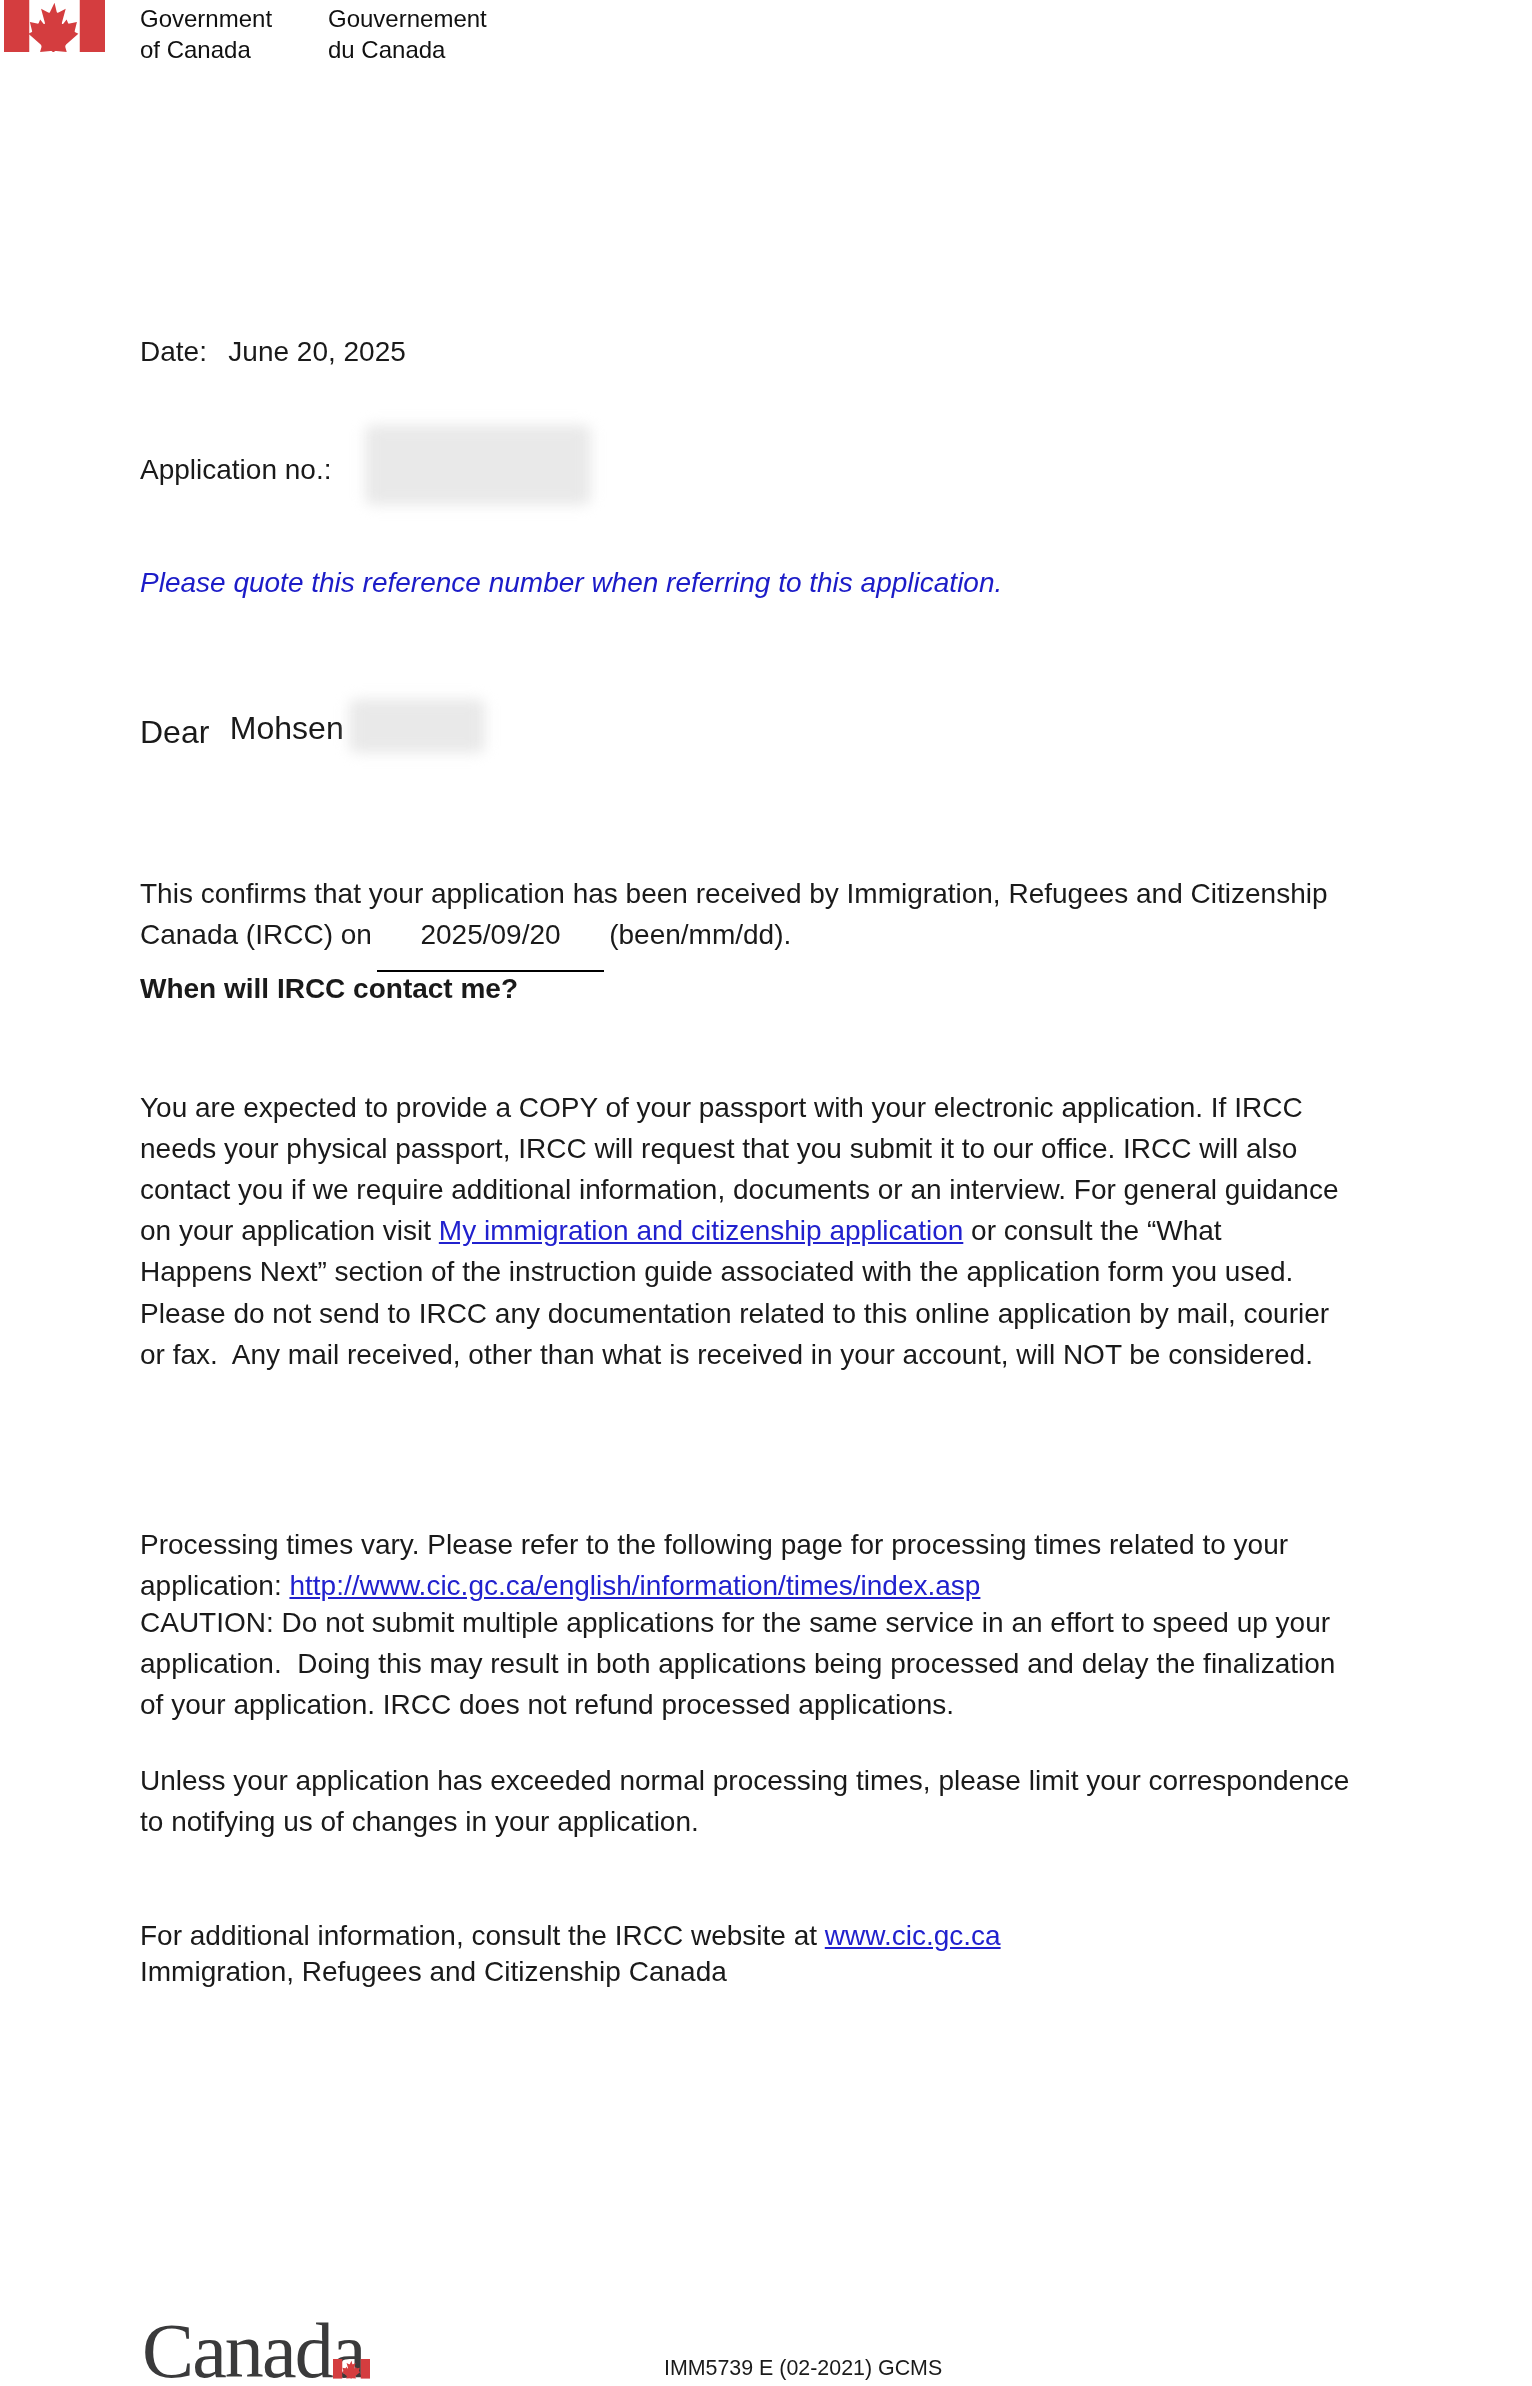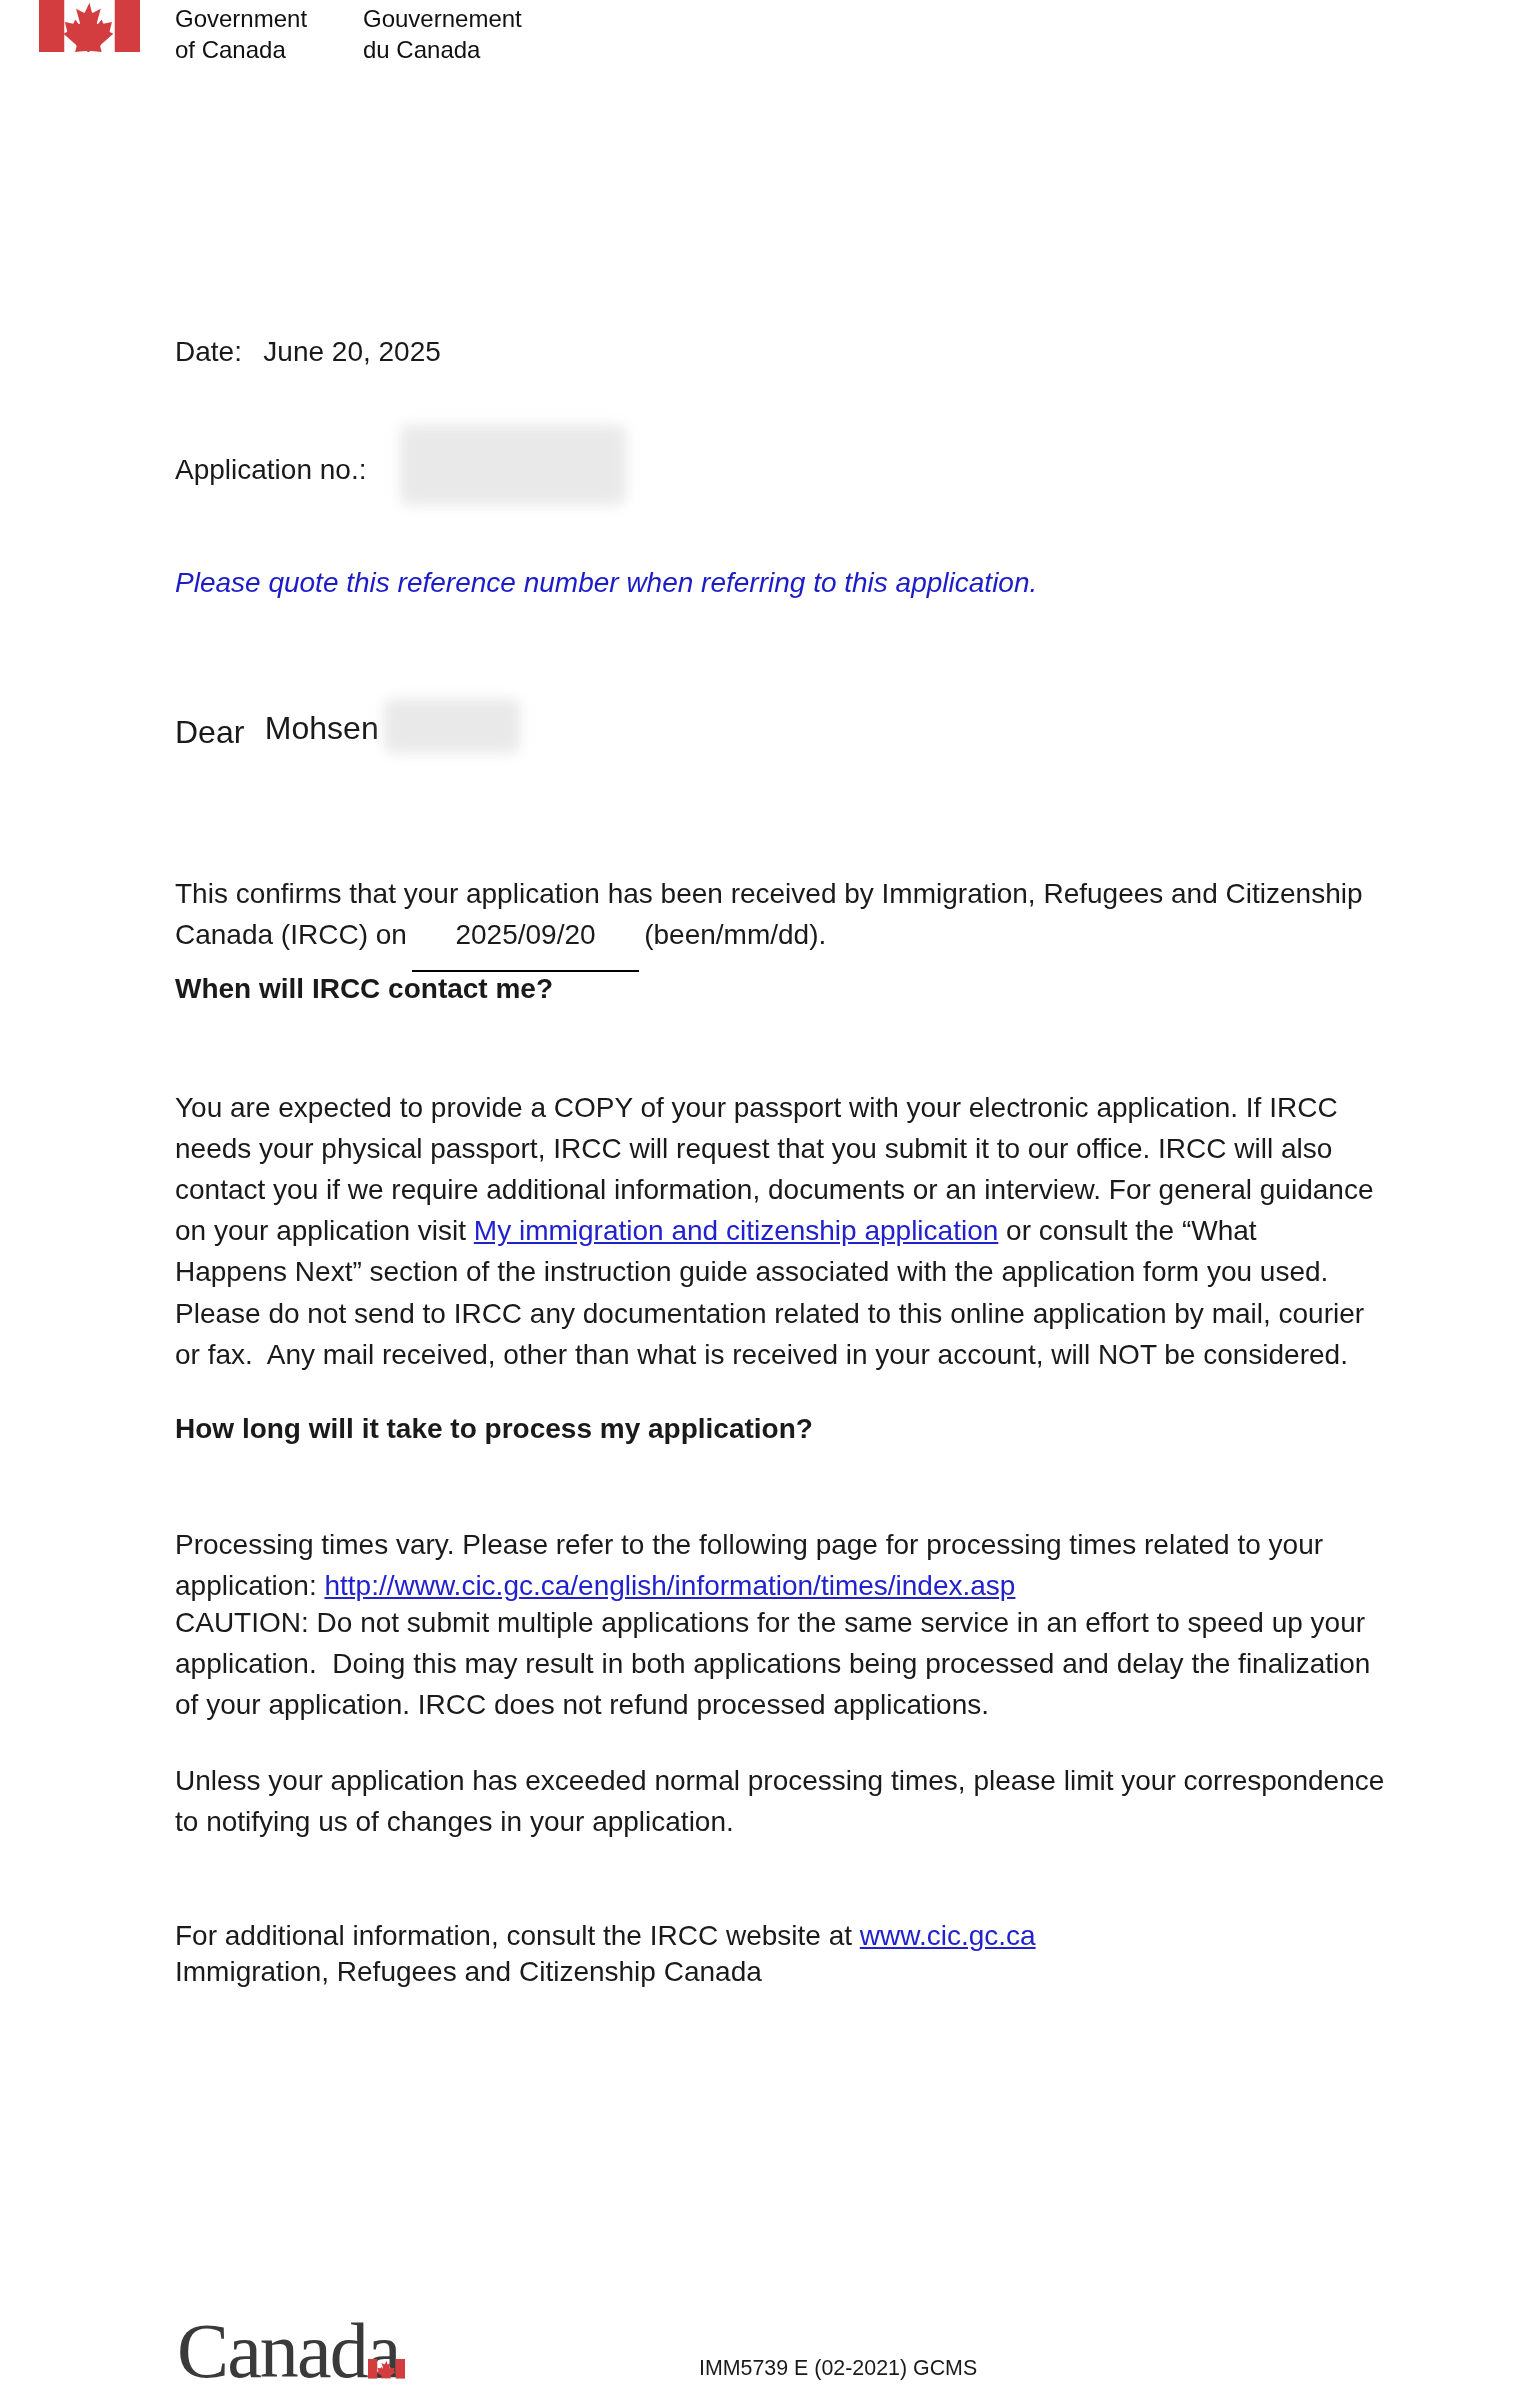--- a/index.html
+++ b/index.html
@@ -4,21 +4,21 @@
 <style>
   html,body { margin:0; padding:0; background:#ffffff; }
   .page {
     position:relative;
     width:1533px; height:2387px;
     background:#ffffff;
     font-family:"Liberation Sans", sans-serif;
     color:#1a1a1a;
     overflow:hidden;
   }
-  .abs { position:absolute;margin-left:35px; }
+  .abs { position:absolute; }
   .body-text { font-size:28px; line-height:41px; white-space:pre-line; }
   .bold-heading { font-size:28px; line-height:37px; font-weight:bold; white-space:pre-line; }
   .gov-text { font-size:24px; line-height:31px; white-space:pre-line; color:#111; }
   .note-text { font-size:28px; font-style:italic; color:#1c1cc8; }
   .doc-link { color:#2121ce; text-decoration:underline; cursor:pointer; }
   .redact { background:#e9e9e9; filter:blur(6.5px); border-radius:7.5px; }
   .date-underline {
     display:inline-block;
     border-bottom:2.8px solid #000;
     padding:0 43px 19px 43px;
@@ -79,21 +79,20 @@
     <span>You are expected to provide a COPY of your passport with your electronic application. If IRCC
 needs your physical passport, IRCC will request that you submit it to our office. IRCC will also
 contact you if we require additional information, documents or an interview. For general guidance
 on your application visit </span><a class="doc-link">My immigration and citizenship application</a><span> or consult the “What
 Happens Next” section of the instruction guide associated with the application form you used.</span>
   </div>
 
   <div class="abs body-text" style="left:140px; top:1293px; width:1417px;">Please do not send to IRCC any documentation related to this online application by mail, courier
 or fax.&nbsp; Any mail received, other than what is received in your account, will NOT be considered.</div>
 
-  <div class="abs bold-heading" style="left:140px; top:1410px;">How long will it take to process my application?</div>
 
   <div class="abs body-text" style="left:140px; top:1483px; width:1417px;">
     <span>Processing times vary. Please refer to the following page for processing times related to your
 application: </span><a class="doc-link">http://www.cic.gc.ca/english/information/times/index.asp</a>
   </div>
 
   <div class="abs body-text" style="left:140px; top:1602px; width:1417px;">CAUTION: Do not submit multiple applications for the same service in an effort to speed up your
 application.&nbsp; Doing this may result in both applications being processed and delay the finalization
 of your application. IRCC does not refund processed applications.</div>
 

